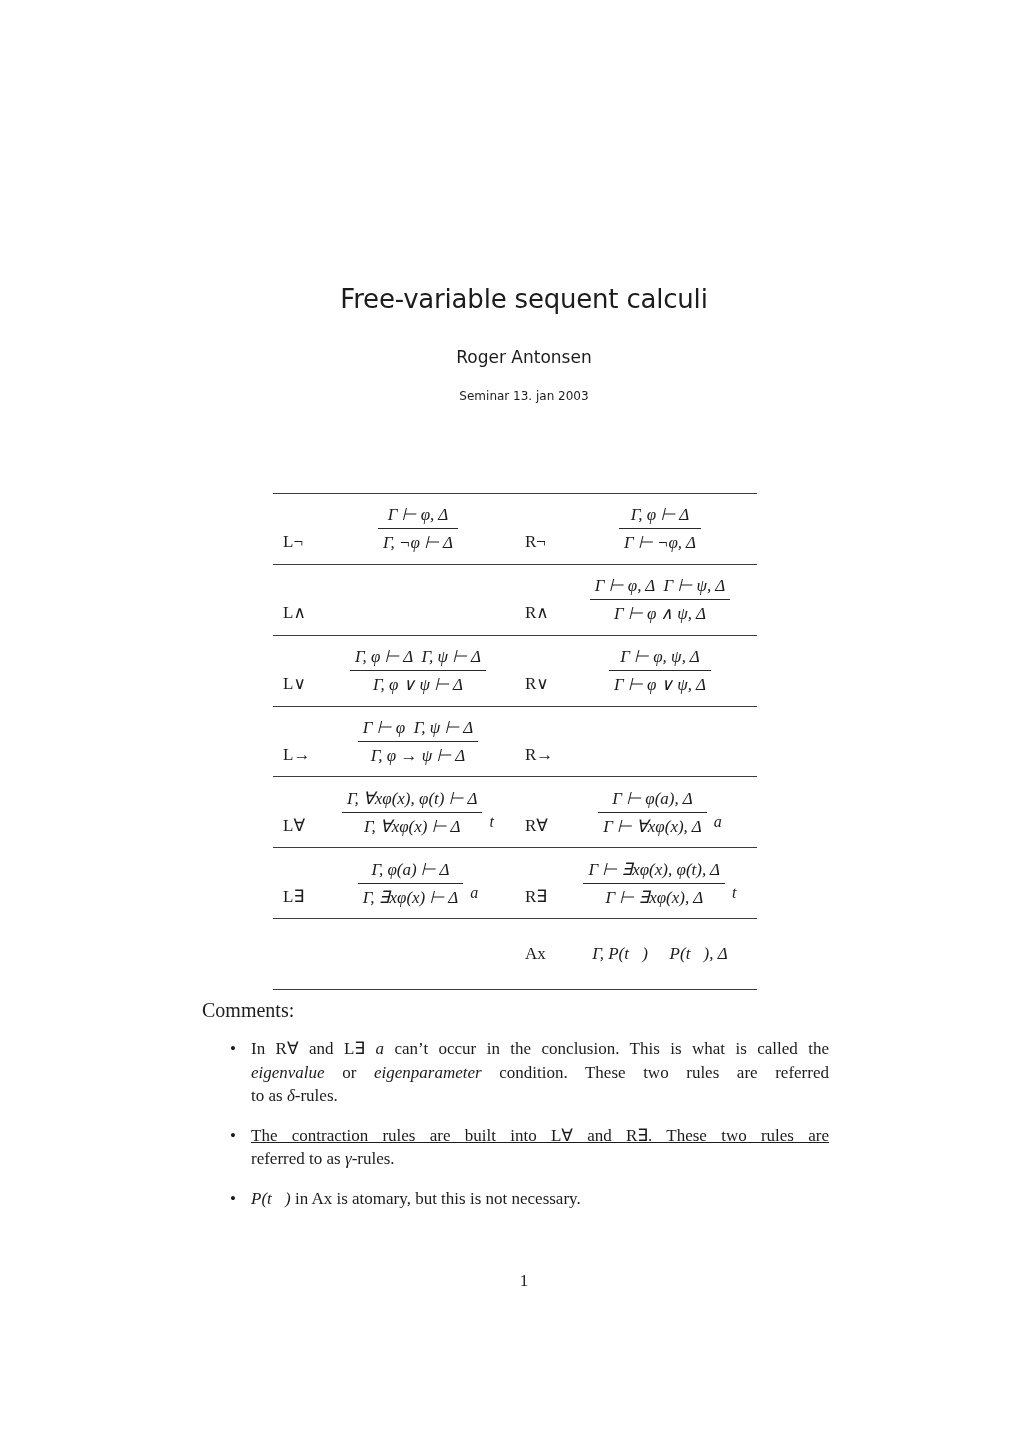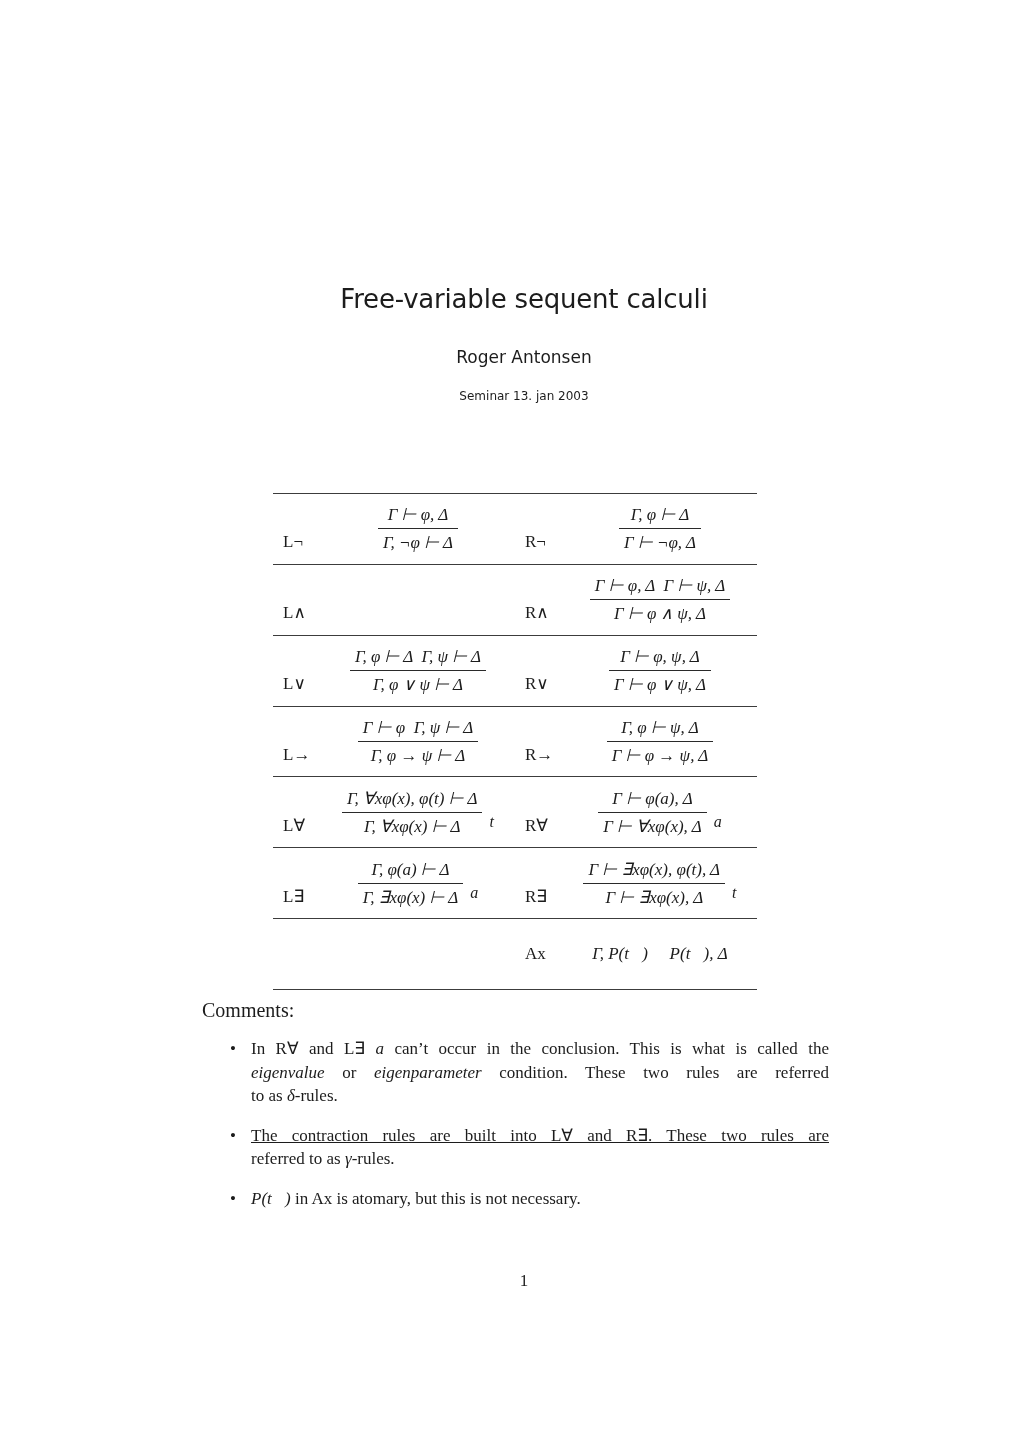--- a/index.html
+++ b/index.html
@@ -137,27 +137,20 @@
         <span class="fzone">
           <span class="fr">
               <span class="prem">Γ ⊢ φ  Γ, ψ ⊢ Δ</span>
               <span class="conc">Γ, φ → ψ ⊢ Δ</span>
             </span>
 
         </span>
       </div>
       <div class="half">
         <span class="rlabel">R→</span>
-        <span class="fzone">
-          <span class="fr">
-              <span class="prem">Γ, φ ⊢ ψ, Δ</span>
-              <span class="conc">Γ ⊢ φ → ψ, Δ</span>
-            </span>
-
-        </span>
       </div>
     </div>
 
     <div class="rrow">
       <div class="half">
         <span class="rlabel">L∀</span>
         <span class="fzone">
           <span class="fr">
               <span class="prem">Γ, ∀xφ(x), φ(t) ⊢ Δ</span>
               <span class="conc">Γ, ∀xφ(x) ⊢ Δ</span>

